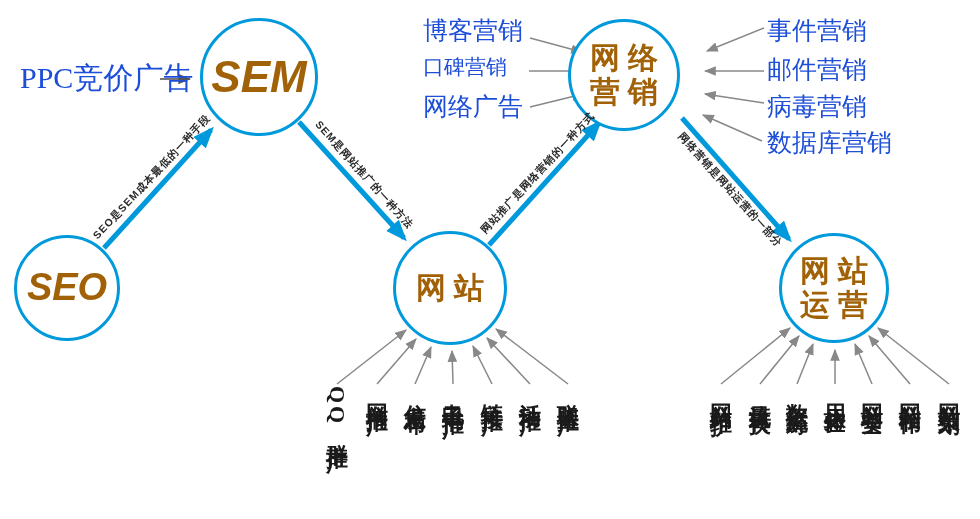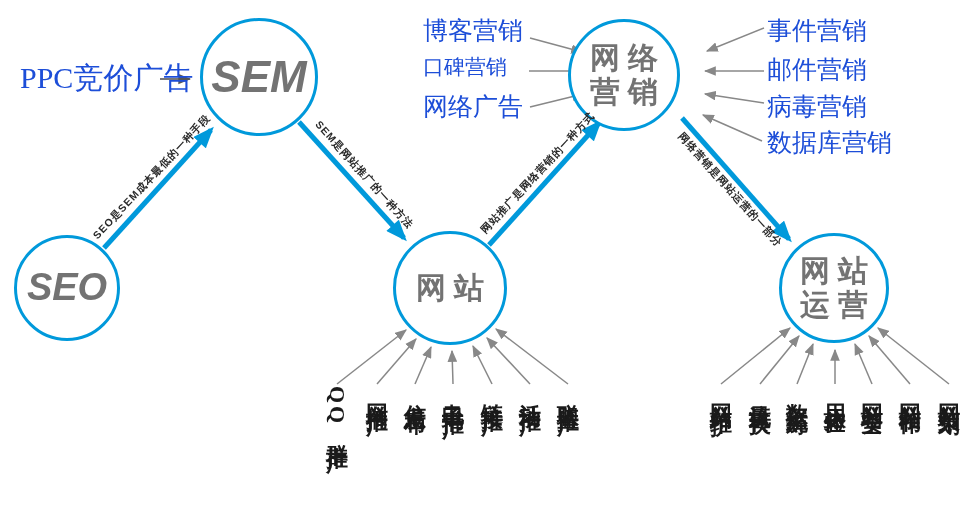--- a/index.html
+++ b/index.html
@@ -3,21 +3,21 @@
 <meta charset="utf-8">
 <style>
   html,body{margin:0;padding:0;background:#ffffff;}
   .canvas{position:relative;width:980px;height:519px;background:#ffffff;overflow:hidden;
           font-family:"Liberation Sans",sans-serif;}
   .arrow-layer{position:absolute;left:0;top:0;width:980px;height:519px;}
 
   
   .node{position:absolute;box-sizing:border-box;border:3px solid #0099db;border-radius:50%;
         background:#ffffff;display:flex;flex-direction:column;align-items:center;justify-content:center;
-        color:#737373;font-weight:bold;line-height:1.15;}
+        color:#a16207;font-weight:bold;line-height:1.15;}
   .node-seo{left:14px;top:235px;width:106px;height:106px;font-size:38px;font-style:italic;}
   .node-sem{left:200px;top:18px;width:118px;height:118px;font-size:44px;font-style:italic;}
   .node-promotion{left:393px;top:231px;width:114px;height:114px;font-size:30px;}
   .node-marketing{left:568px;top:19px;width:112px;height:112px;font-size:30px;}
   .node-operation{left:779px;top:233px;width:110px;height:110px;font-size:30px;}
   .node .cn{letter-spacing:8px;margin-right:-8px;white-space:nowrap;}
 
   
   .hlabel{position:absolute;color:#1d4ed8;font-family:"Liberation Serif",serif;
           white-space:nowrap;line-height:1.1;}

